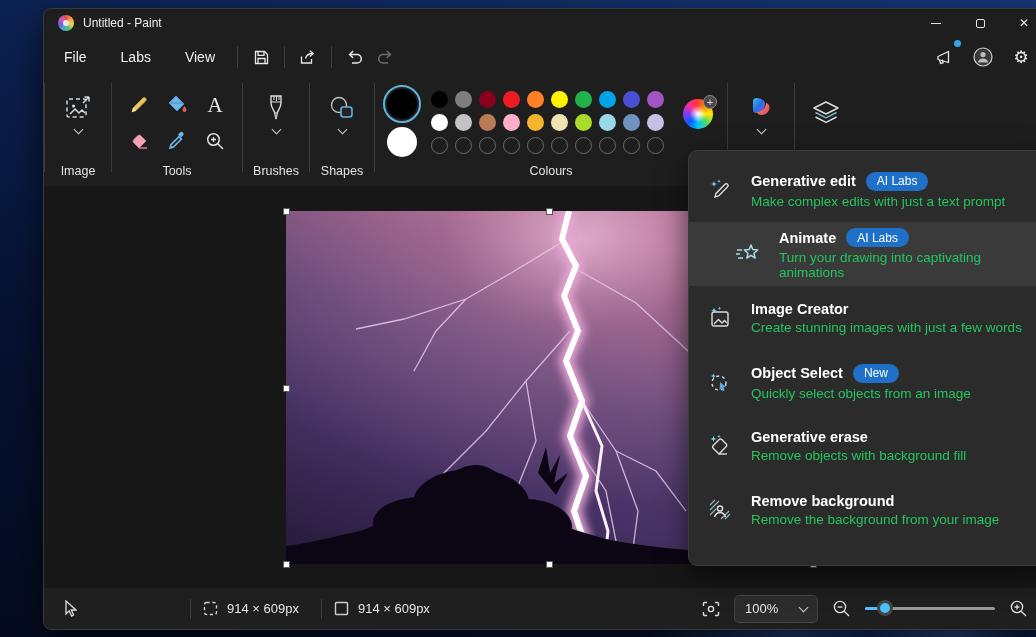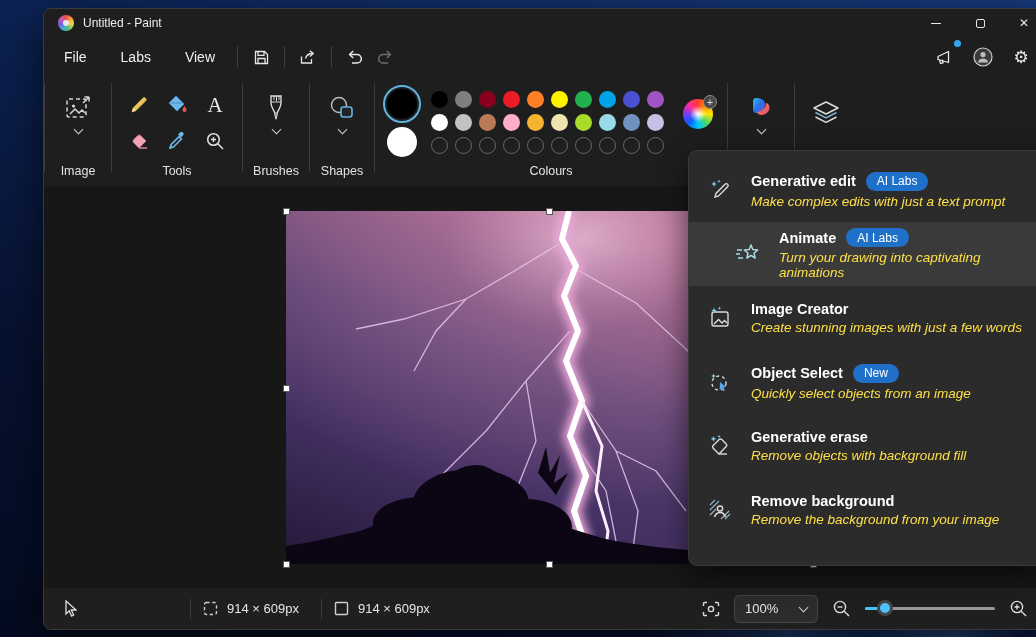--- a/index.html
+++ b/index.html
@@ -72,21 +72,21 @@
 
   
   .ai-menu { position:absolute; left:644px; top:141px; width:358px; height:416px; background:#2c2b2b; border-radius:9px;
     box-shadow:0 10px 30px rgba(0,0,0,.6); z-index:5; padding:7px 0; border:1px solid #3a3a3a; }
   .ai-item { display:flex; align-items:center; height:64px; padding:0 16px; gap:16px; }
   .ai-item.highlighted { background:#3b3a3a;padding-left:44px; }
   .ai-icon { width:30px; display:flex; align-items:center; justify-content:center; flex-shrink:0; }
   .ai-text { display:flex; flex-direction:column; gap:3px; }
   .ai-title-row { display:flex; align-items:center; gap:10px; }
   .ai-title { font-size:14.5px; font-weight:bold; color:#ffffff; }
-  .ai-desc { font-size:13.5px; color:#fde047;font-style:italic; }
+  .ai-desc { font-size:13.5px; color:#22c55e; }
   .pill { font-size:12px; color:#ffffff; background:#1f70c9; border-radius:11px; padding:2.5px 11px; }
 
   
   .statusbar { position:absolute; left:0; bottom:0; right:0; height:42px; background:#201f1f; border-top:1px solid #171717; display:flex; align-items:center; }
   .sb-sep { width:1px; height:20px; background:#3d3d3d; }
   .sb-text { font-size:13px; color:#e6e6e6; }
   .sb-group { display:flex; align-items:center; gap:9px; }
   .zoom-select { display:flex; align-items:center; justify-content:space-between; width:84px; height:28px; background:#2d2c2c; border:1px solid #454545; border-radius:5px; padding:0 10px; }
   .slider { position:relative; width:130px; height:3px; background:#9a9a9a; border-radius:2px; }
   .slider .fill { position:absolute; left:0; top:0; height:3px; width:18px; background:#4cc2ff; border-radius:2px; }

